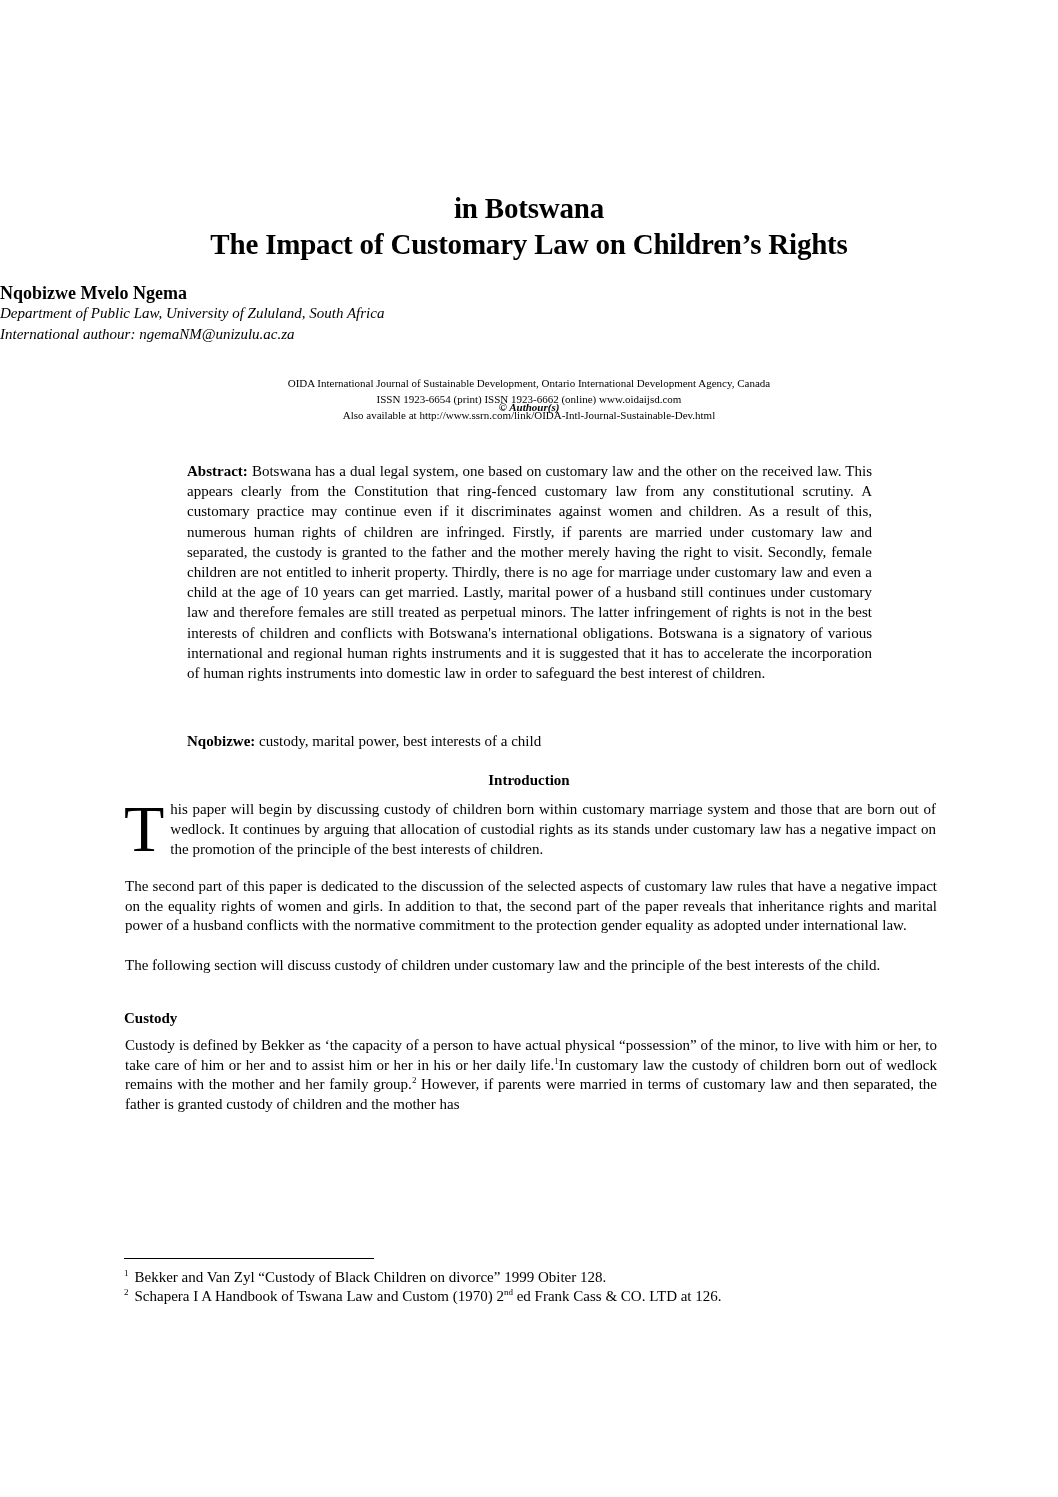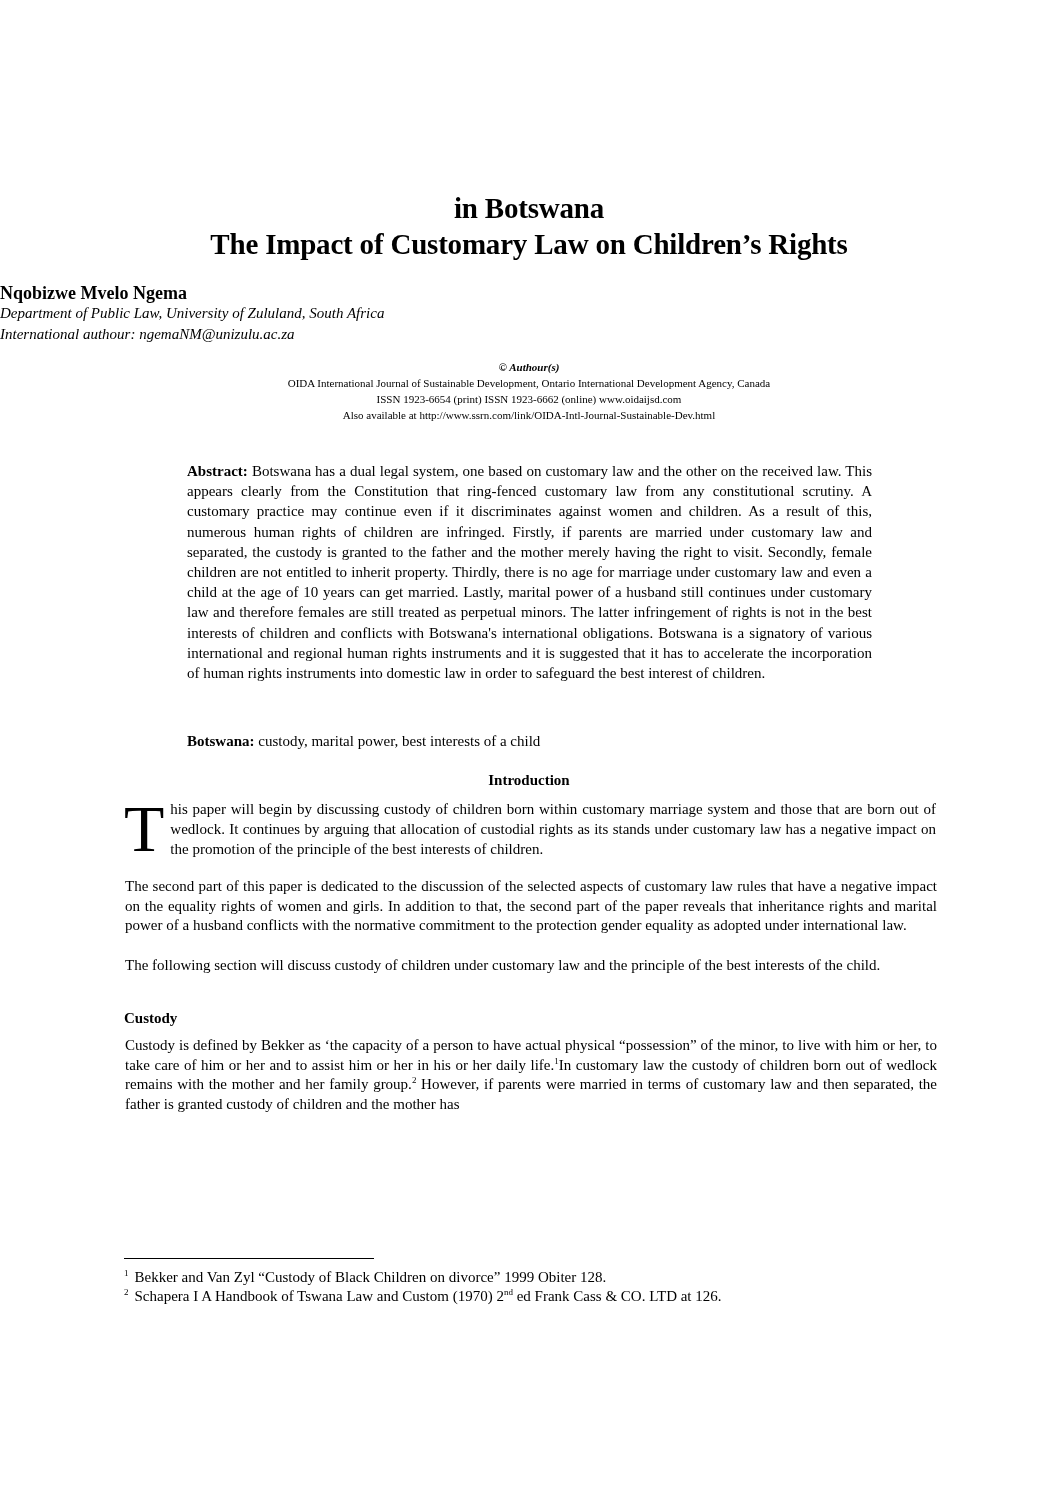--- a/index.html
+++ b/index.html
@@ -4,21 +4,21 @@
 <style>
   html, body { margin: 0; padding: 0; background: #ffffff; }
   body { width: 1058px; height: 1497px; position: relative; overflow: hidden;
          font-family: "Liberation Serif", "DejaVu Serif", serif; color: #000; }
   .abs { position: absolute; }
   .title { left: 0; width: 1058px; top: 190px; text-align: center; font-weight: bold;
            font-size: 29px; line-height: 36px; letter-spacing: -0.2px; }
   .author { left: 0; width: 1058px; top: 282px; text-align: left; font-weight: bold; font-size: 18px; line-height: 22px; }
   .affil { left: 0; width: 1058px; font-size: 15px; line-height: 20px; font-style: italic; }
   .meta { left: 0; width: 1058px; text-align: center; font-size: 11px; line-height: 15px; }
-  .meta.italic { font-style: italic; }
+  .meta.italic { font-style: italic; margin-top: 40px; }
   .abstract { left: 187px; width: 685px; top: 461px; font-size: 15px; line-height: 20.2px; text-align: justify; }
   .bold { font-weight: bold; }
   .keywords { left: 187px; width: 685px; top: 731px; font-size: 15px; line-height: 20px; }
   .section-title { left: 0; width: 1058px; top: 770px; text-align: center; font-weight: bold; font-size: 15px; line-height: 20px; }
   .intro { left: 124px; width: 812px; top: 800px; font-size: 15px; line-height: 19.8px; text-align: justify; }
   .dropcap { float: left; font-size: 66px; line-height: 52px; margin: 3px 6px 0 0; height: 58px; }
   .para { left: 125px; width: 812px; font-size: 15px; line-height: 19.6px; text-align: justify; }
   .subhead { left: 124px; top: 1008px; font-weight: bold; font-size: 15px; line-height: 20px; }
   sup { font-size: 9px; line-height: 0; vertical-align: super; }
   .fn-rule { left: 124px; top: 1258px; width: 250px; height: 0; border-top: 1.5px solid #000; }
@@ -40,21 +40,21 @@
 <div class="abs meta italic" style="top:360px;font-weight:bold;">© Authour(s)</div>
 <div class="abs meta" style="top:376px;">OIDA International Journal of Sustainable Development, Ontario International Development Agency, Canada</div>
 <div class="abs meta" style="top:392px;">ISSN 1923-6654 (print) ISSN 1923-6662 (online) www.oidaijsd.com</div>
 <div class="abs meta" style="top:408px;">Also available at http://www.ssrn.com/link/OIDA-Intl-Journal-Sustainable-Dev.html</div>
 
 <div class="abs abstract">
   <span class="bold">Abstract:</span><span> Botswana has a dual legal system, one based on customary law and the other on the received law.  This appears clearly from the Constitution that ring-fenced customary law from any constitutional scrutiny. A customary practice may continue even if it discriminates against women and children. As a result of this, numerous human rights of children are infringed. Firstly, if parents are married under customary law and separated, the custody is granted to the father and the mother merely having the right to visit. Secondly, female children are not entitled to inherit property. Thirdly, there is no age for marriage under customary law and even a child at the age of 10 years can get married. Lastly, marital power of a husband still continues under customary law and therefore females are still treated as perpetual minors. The latter infringement of rights is not in the best interests of children and conflicts with Botswana's international obligations. Botswana is a signatory of various international and regional human rights instruments and it is suggested that it has to accelerate the incorporation of human rights instruments into domestic law in order to safeguard the best interest of children.</span>
 </div>
 
 <div class="abs keywords">
-  <span class="bold">Botswana:</span><span> custody, marital power, best interests of a child</span>
+  <span class="bold">Nqobizwe:</span><span> custody, marital power, best interests of a child</span>
 </div>
 
 <div class="abs section-title">Introduction</div>
 
 <div class="abs intro">
   <span class="dropcap">T</span><span>his paper will begin by discussing custody of children born within customary marriage system and those that are born out of wedlock. It continues by arguing that allocation of custodial rights as its stands under customary law has a negative impact on the promotion of the principle of the best interests of children.</span>
 </div>
 
 <div class="abs para" style="top:877px;">The second part of this paper is dedicated to the discussion of the selected aspects of customary law rules that have a negative impact on the equality rights of women and girls. In addition to that, the second part of the paper reveals that inheritance rights and marital power of a husband conflicts with the normative commitment to the protection gender equality as adopted under international law.</div>
 <div class="abs para" style="top:956px;">The following section will discuss custody of children under customary law and the principle of the best interests of the child.</div>

